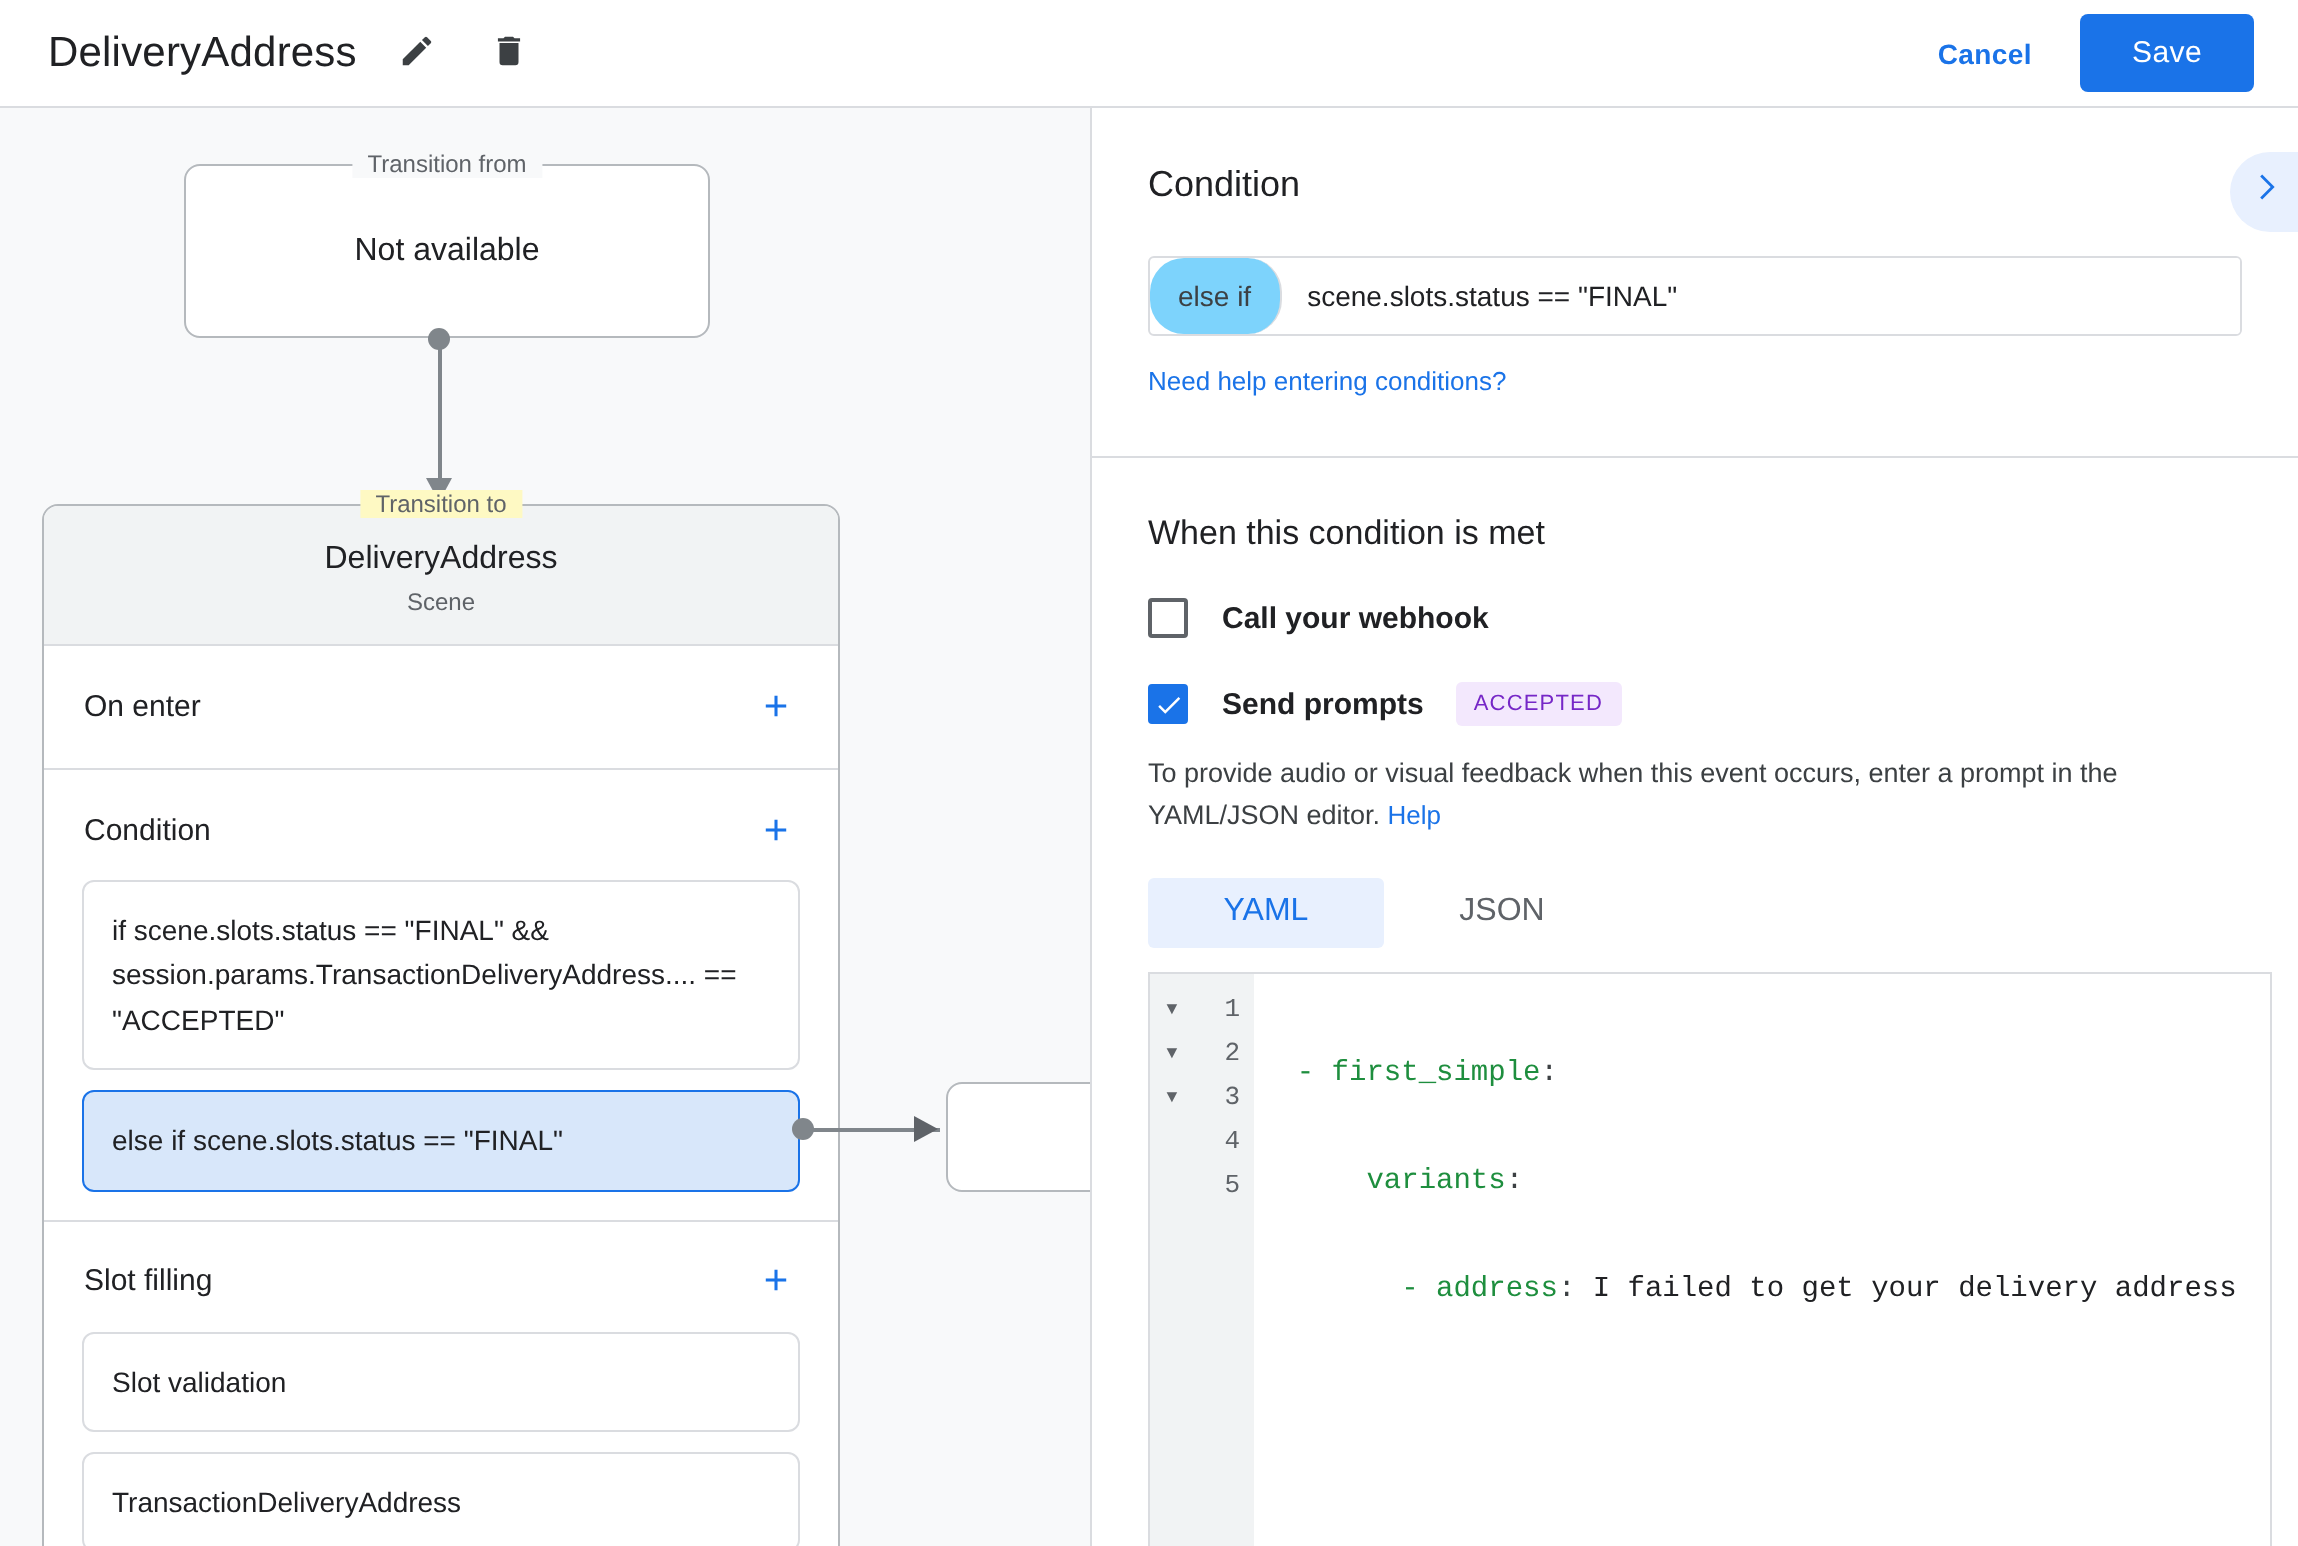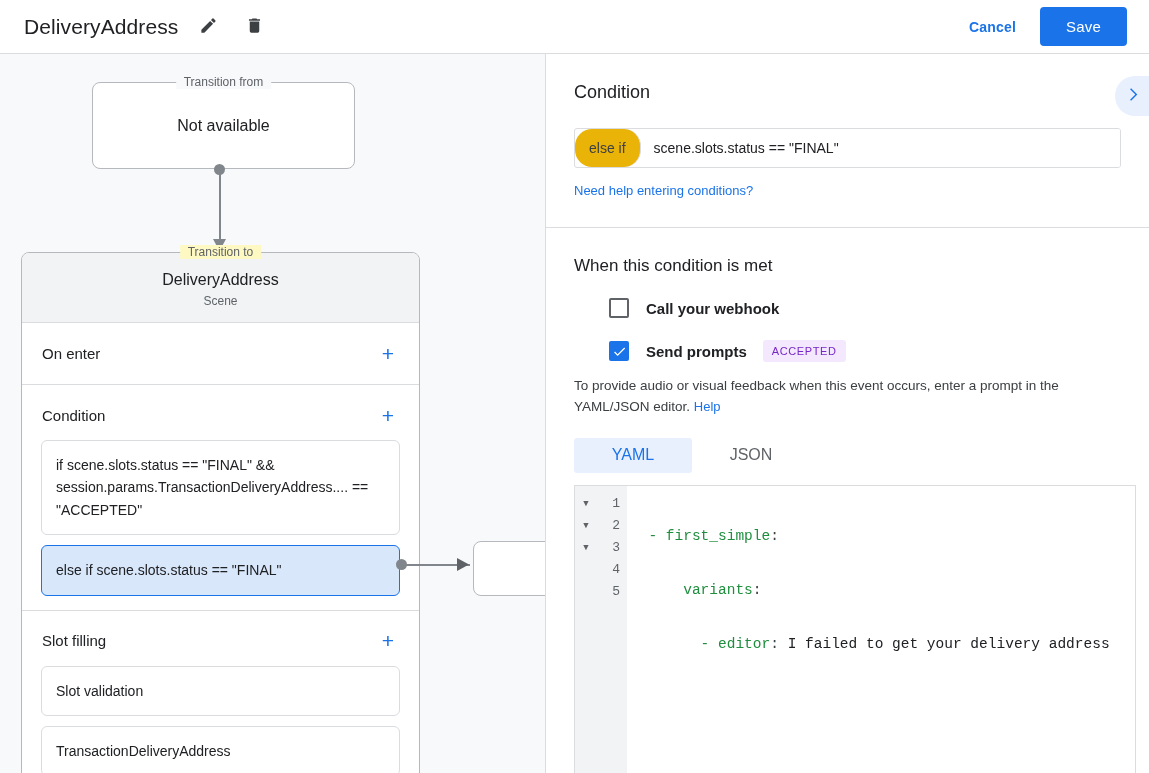--- a/index.html
+++ b/index.html
@@ -127,39 +127,39 @@
     display: flex; align-items: center; justify-content: center; cursor: pointer;
   }
   .rp-section { padding: 0 28px; }
   .rp-h1 { font-size: 18px; color: #202124; padding-top: 28px; }
 
   .cond-row {
     display: flex; margin-top: 25px; border: 1px solid #dadce0;
     border-radius: 3px; height: 40px; overflow: hidden;
   }
   .cond-prefix {
-    background: #eab308; border-right: 1px solid #dadce0;
+    background: #7dd3fc; border-right: 1px solid #dadce0;
     display: flex; align-items: center; padding: 0 14px;
     font-size: 14px; color: #3c4043; white-space: nowrap; border-radius: 17px;
   }
   .cond-input {
     flex: 1; border: none; outline: none; padding: 0 13px;
     font-size: 14px; color: #202124; font-family: "Liberation Sans", sans-serif;
     background: #ffffff;
   }
   .link { color: #1a73e8; font-size: 13px; text-decoration: none; cursor: pointer; }
   .help-link { display: inline-block; margin-top: 15px; }
 
   .rp-divider {
     margin-top: 28px; height: 1px; background: #dadce0; width: 100%;
   }
 
   .rp-h2 { font-size: 17px; color: #202124; padding-top: 28px; }
 
-  .check-row { display: flex; align-items: center; margin-top: 22px; margin-left: 35px; }
+  .check-row { display: flex; align-items: center; margin-top: 22px; }
   .cbox {
     width: 20px; height: 20px; border: 2px solid #5f6368; border-radius: 2px;
     background: #ffffff; cursor: pointer; flex: none;
   }
   .cbox.checked {
     background: #1a73e8; border-color: #1a73e8;
     display: flex; align-items: center; justify-content: center;
   }
   .check-label {
     margin-left: 17px; font-size: 15px; color: #202124; font-weight: bold;
@@ -359,19 +359,19 @@
               <span class="lnum">4</span>
             </div>
           <div class="gln">
               <span class="fold"></span>
               <span class="lnum">5</span>
             </div>
         </div>
         <div class="code">
           <div class="cline"><span class="k">  - first_simple</span><span class="p">:</span><span class="v"></span></div>
           <div class="cline"><span class="k">      variants</span><span class="p">:</span><span class="v"></span></div>
-          <div class="cline"><span class="k">        - editor</span><span class="p">:</span><span class="v"> I failed to get your delivery address</span></div>
+          <div class="cline"><span class="k">        - address</span><span class="p">:</span><span class="v"> I failed to get your delivery address</span></div>
           <div class="cline"><span class="k"></span></div>
         </div>
       </div>
     </div>
   </div>
 </div>
 
 </body></html>

